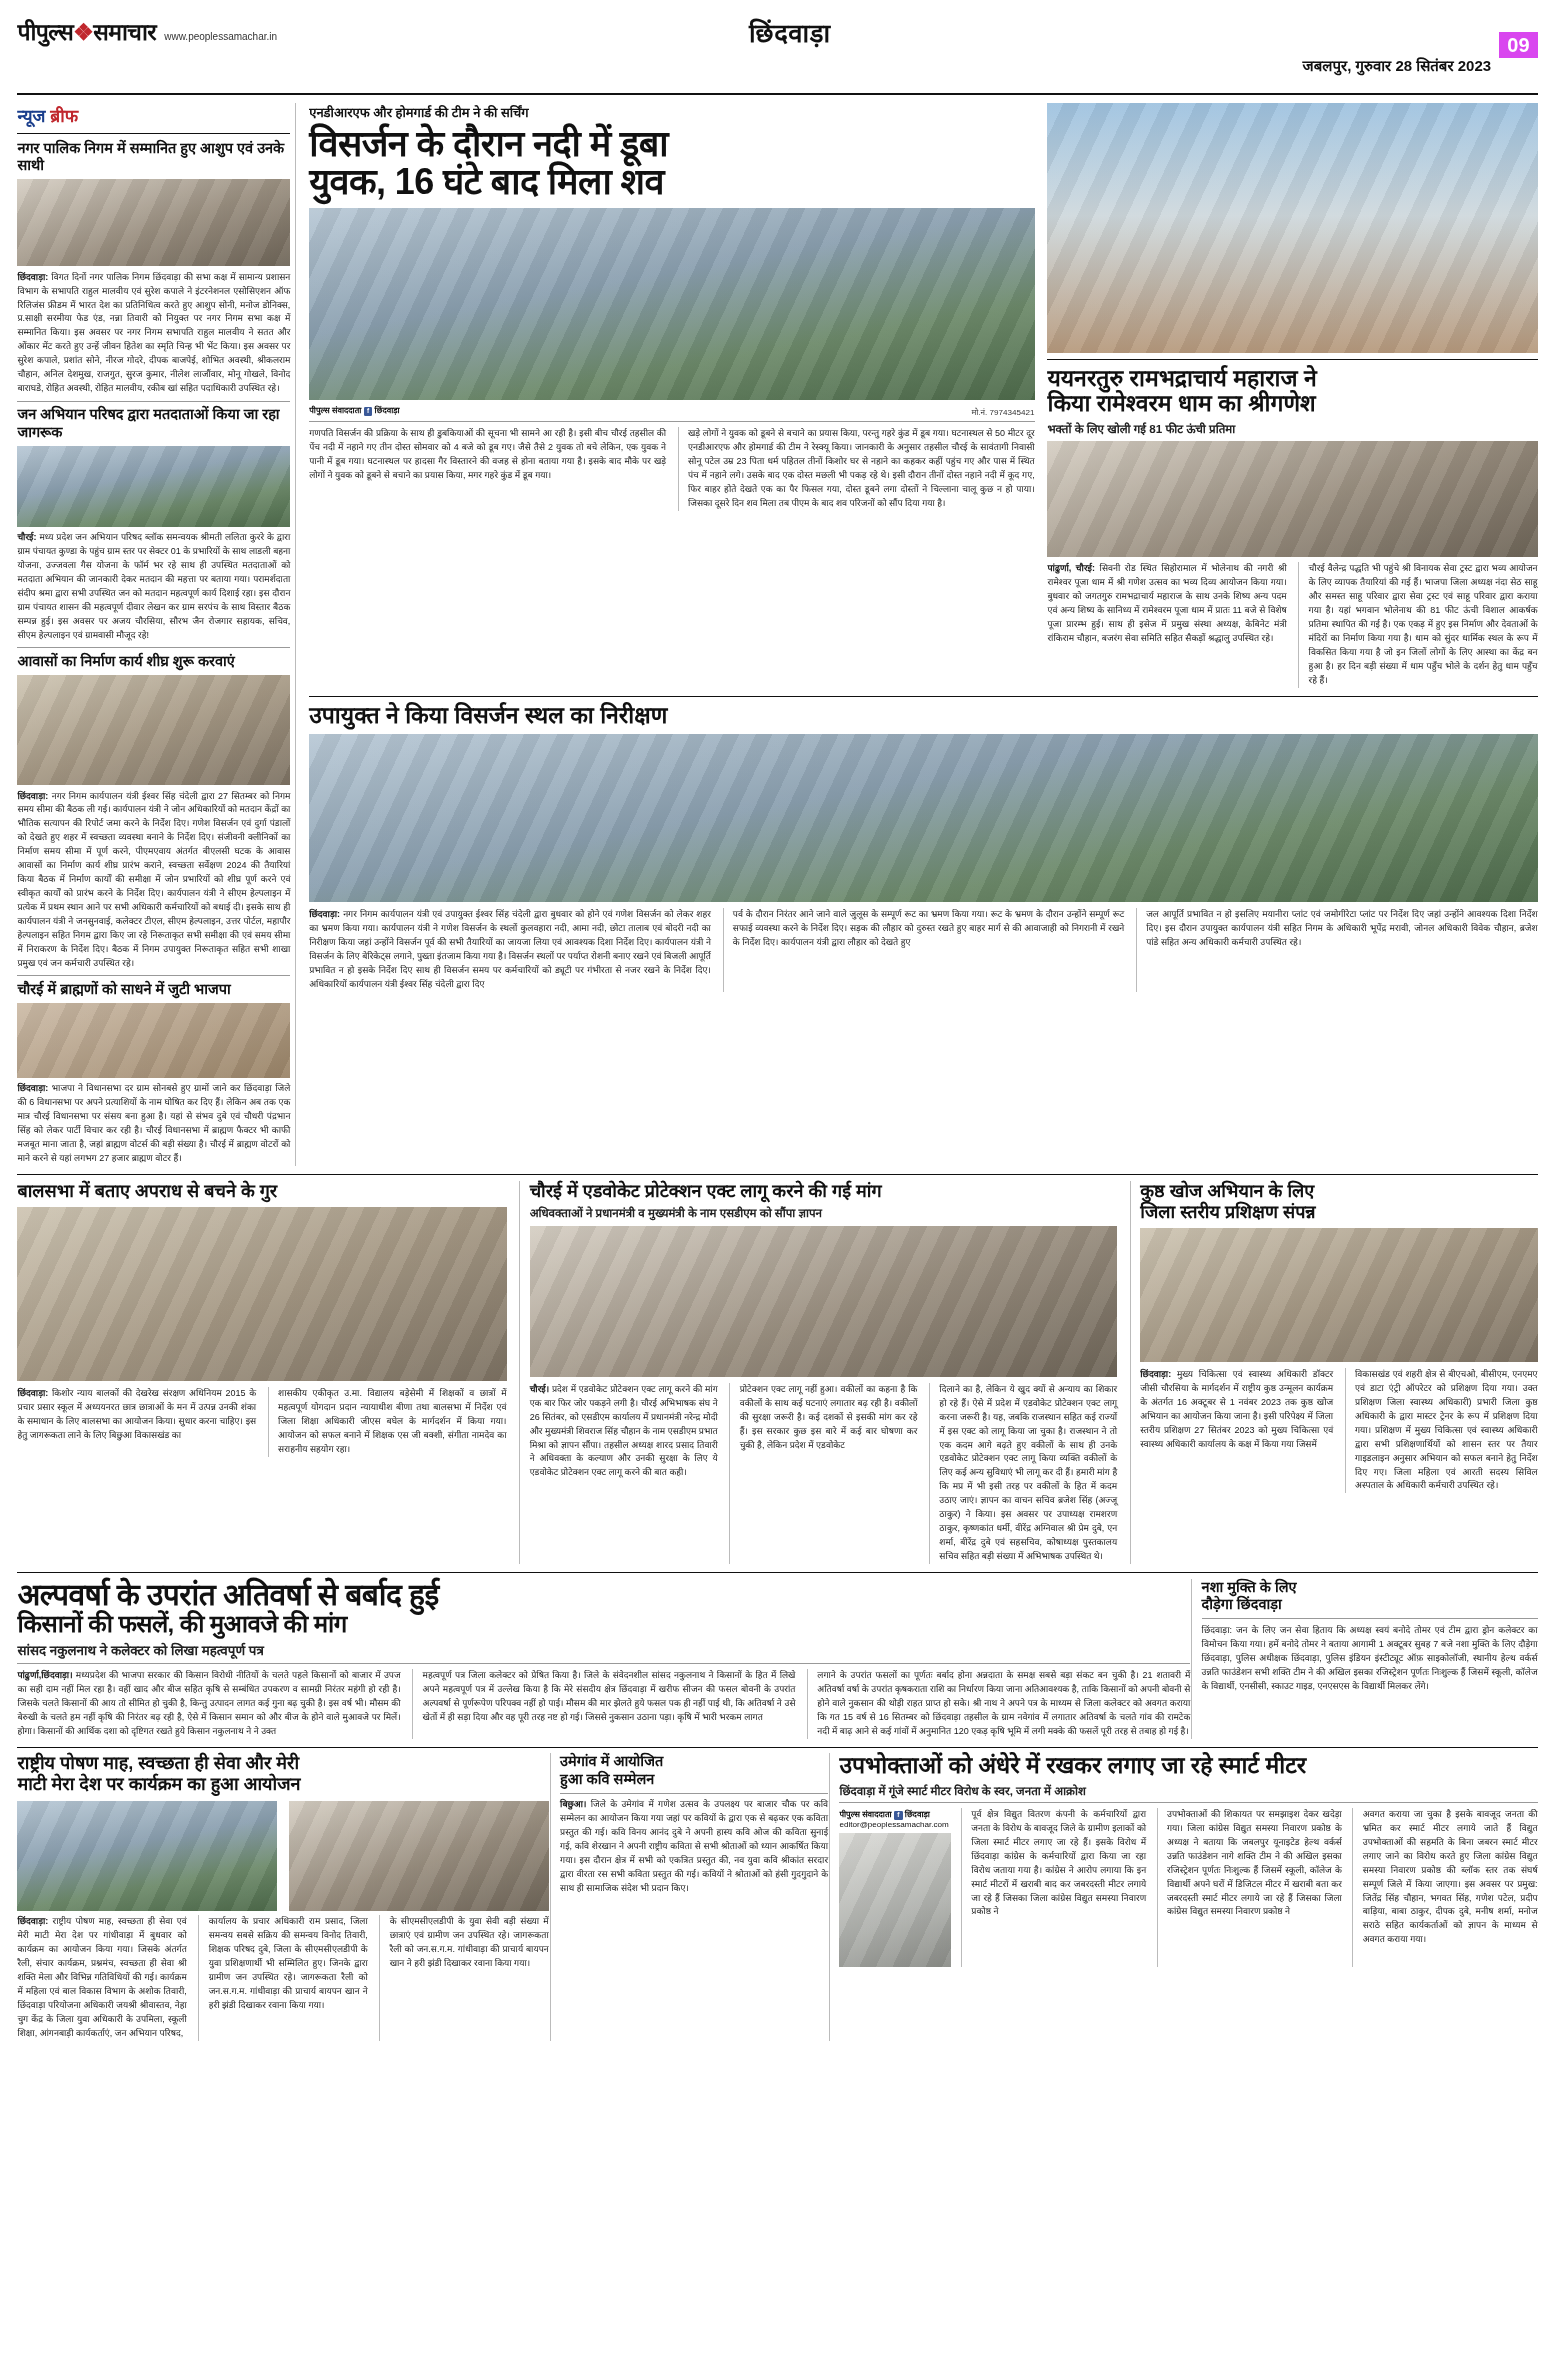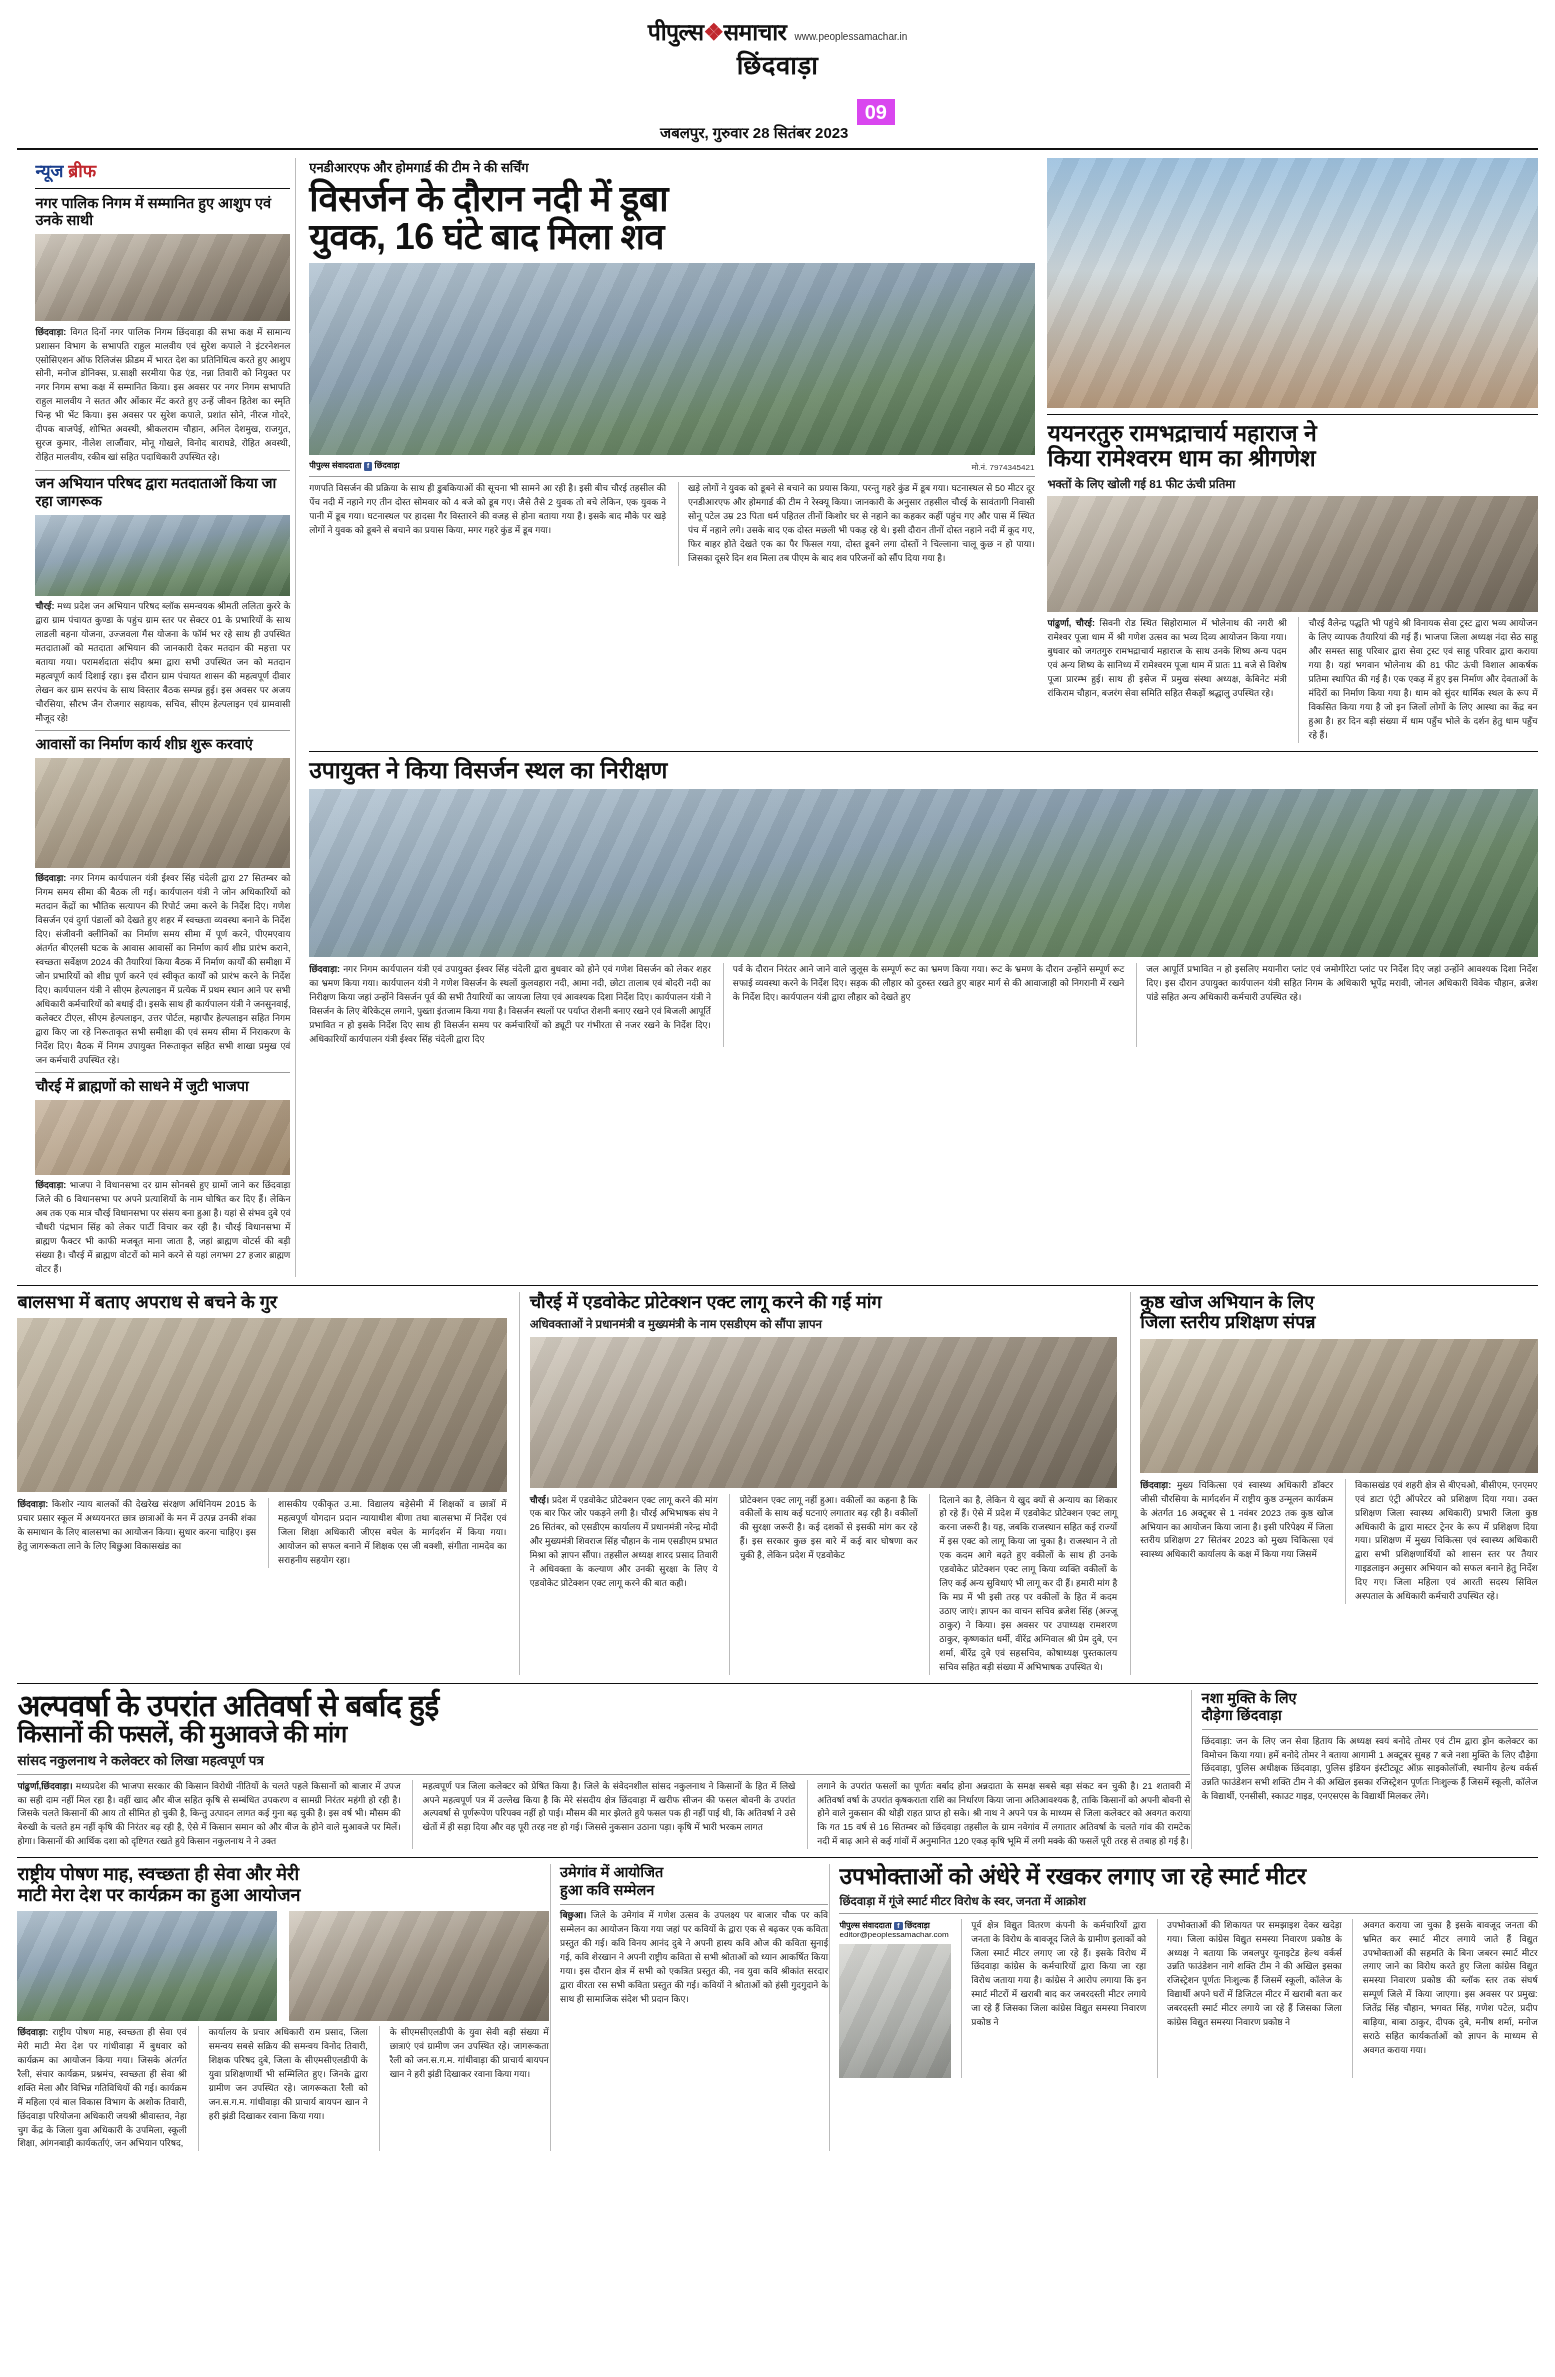--- a/index.html
+++ b/index.html
@@ -12,25 +12,23 @@
   }
   .page {
     width: 1555px;
     min-height: 2377px;
     background: #fff;
     padding: 15px 17.4px 11.6px 17.4px;
   }
   
   .masthead {
     display: flex;
-    align-items: center;
     justify-content: space-between;
     border-bottom: 2.3px solid #111;
-    padding-bottom: 6px;
-    flex-direction: column;
+    padding-bottom: 18px;
   }
   .mast-left { display:flex; align-items:baseline; gap:8.1px; }
   .mast-logo {
     font-size: 23px; font-weight: bold; letter-spacing: -0.6px; color:#111;
   }
   .mast-logo .dia { color:#c0272d; }
   .mast-url { font-size: 10px; color:#333; }
   .mast-center { font-size: 25.6px; font-weight: bold; letter-spacing: 0.6px;}
   .mast-right { display:flex; align-items:center; gap:8.1px; }
   .mast-date { font-size:15px; font-weight:bold;margin-top:40px; }
@@ -60,21 +58,21 @@
   .photo.meter  { background: linear-gradient(160deg,#dcdcd8 0%,#b0b2ae 60%,#8b8d88 100%); }
   .photo.portrait { background: linear-gradient(160deg,#cdbca8 0%,#9a8468 100%); }
   .photo-overlay { position:absolute; inset:0; background:
       repeating-linear-gradient(115deg, rgba(255,255,255,.06) 0 15px, rgba(0,0,0,.05) 15px 30px); }
   .cols2 { display:grid; grid-template-columns:1fr 1fr; gap:11.6px; }
   .cols3 { display:grid; grid-template-columns:1fr 1fr 1fr; gap:11.6px; }
   .sec { border-top:1.2px solid #111; padding-top:5.8px; margin-top:8.1px;}
   .vline { border-left:0.6px solid #bbb; padding-left:9.3px;}
   
   .frame { display:grid; grid-template-columns: 279px 1fr; gap:12.8px; }
-  .leftcol { border-right:0.6px solid #bbb; padding-right:5px;margin-left:18px;}
+  .leftcol { border-right:0.6px solid #bbb; padding-right:5px;}
   .newsbrief-title { font-size:17.4px; font-weight:bold; color:#1a3e8c; }
   .newsbrief-title .r { color:#c0272d; }
   .emailline { font-size:8.1px; }
   .fb { display:inline-block; width:8.7px;height:8.7px;background:#3b5998;color:#fff;font-size:6.4px;text-align:center;line-height:8.7px;border-radius:1.2px;}
 </style>
 </head>
 <body>
 
 <div class="page">
 

